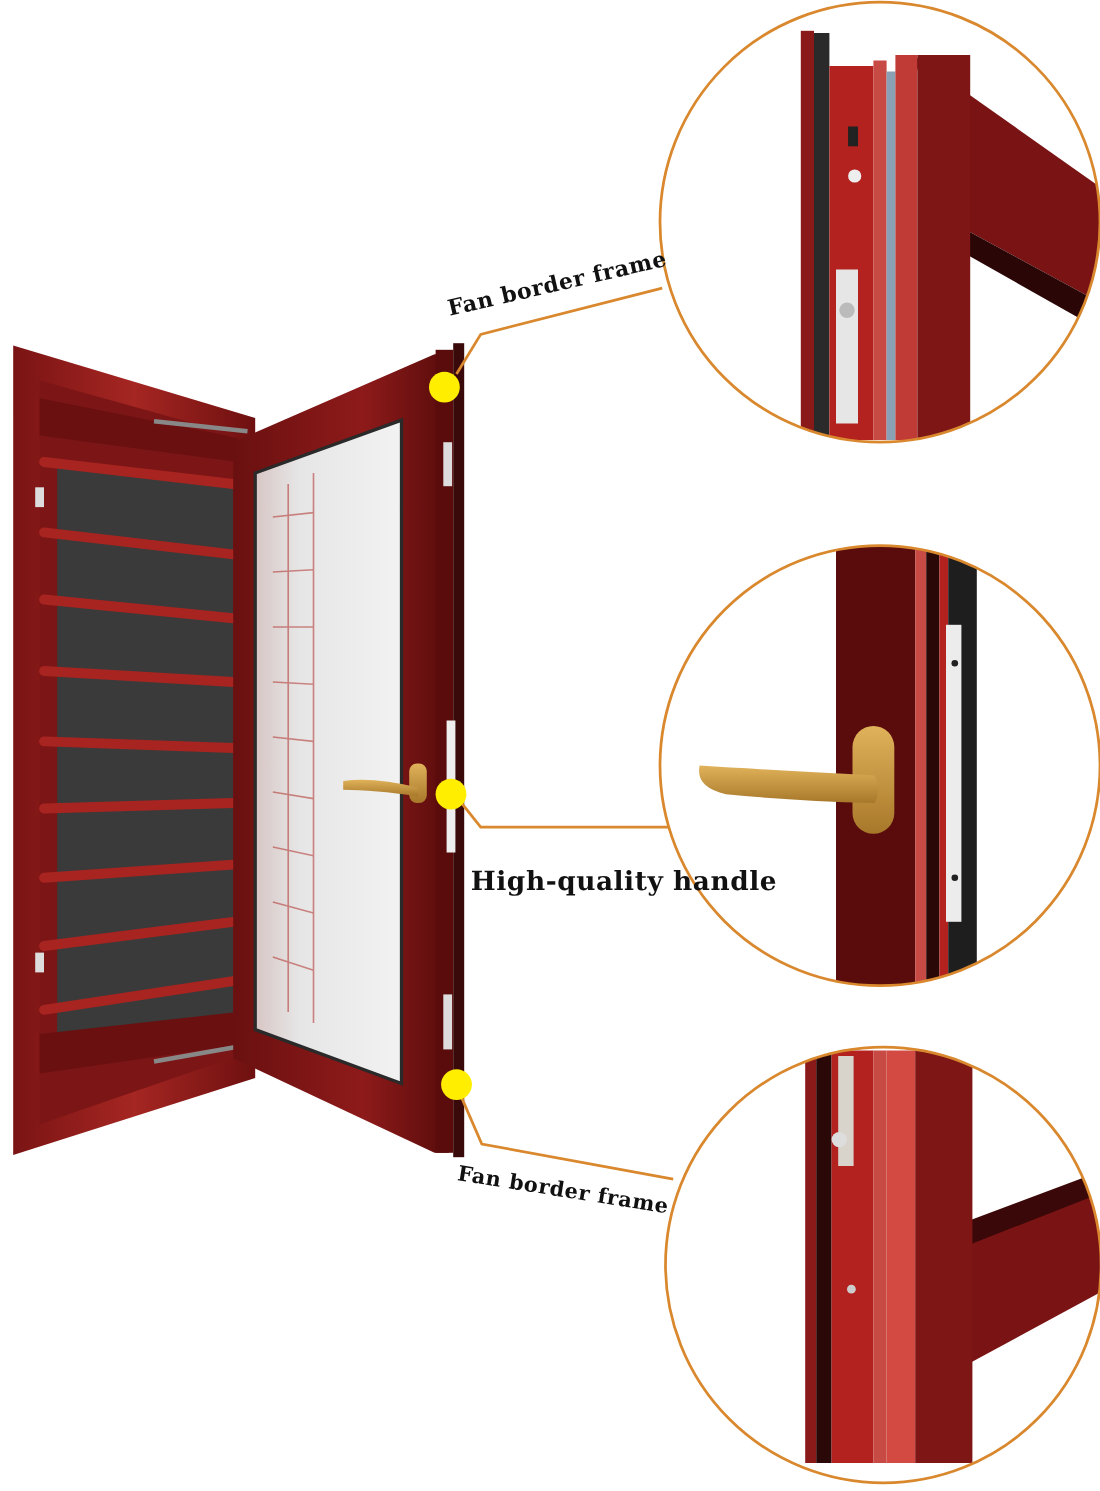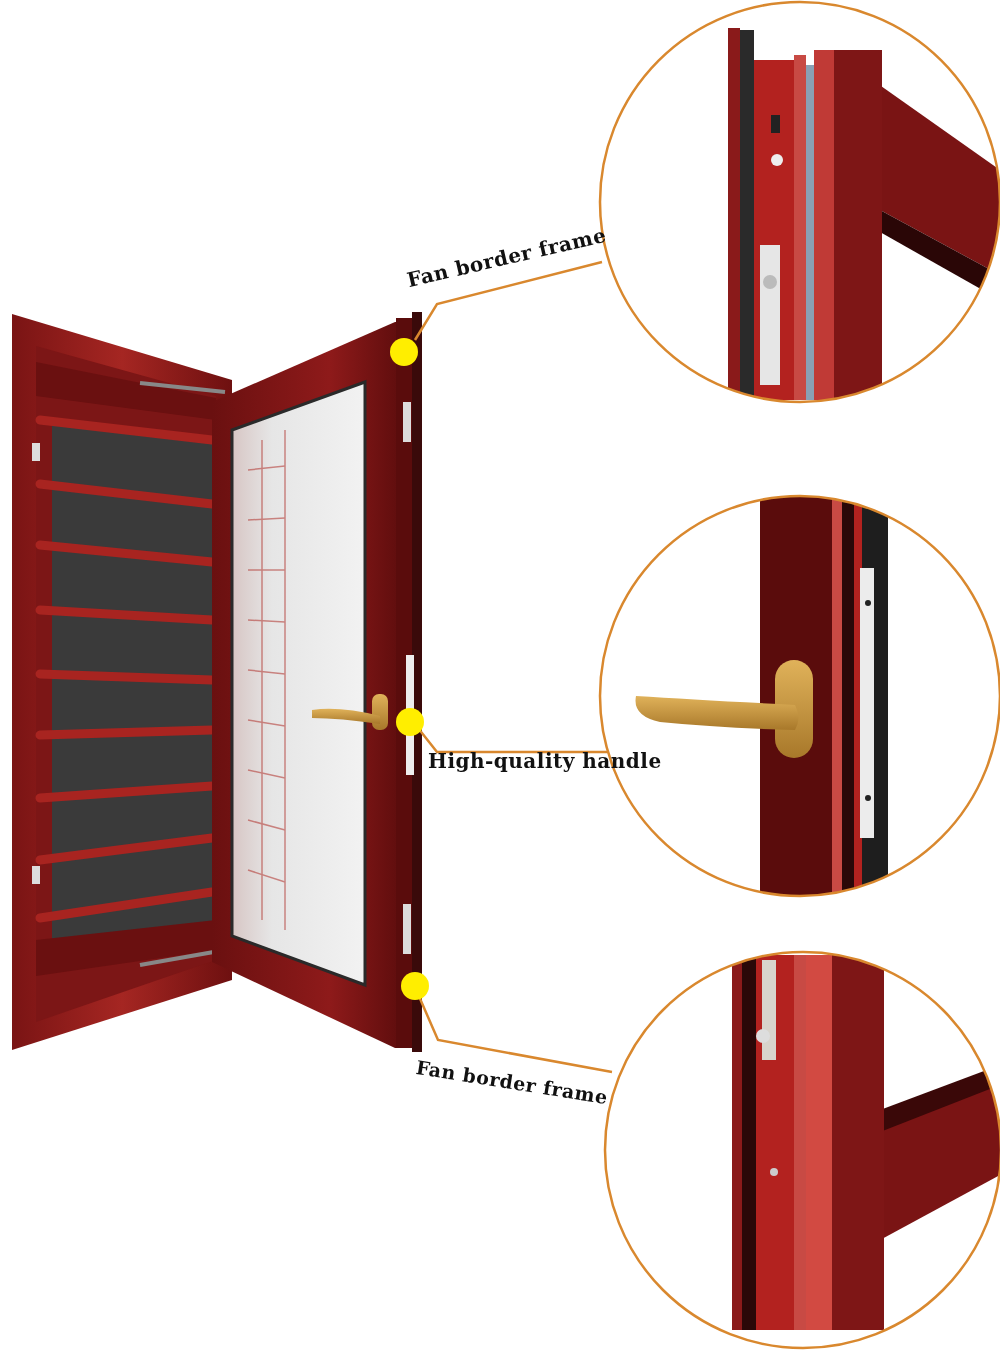--- a/index.html
+++ b/index.html
@@ -3,21 +3,21 @@
   <meta charset="utf-8">
   <style>
     html, body { margin: 0; padding: 0; background: #ffffff; }
     body { width: 1000px; height: 1355px; position: relative; overflow: hidden; font-family: "DejaVu Serif", "Liberation Serif", serif; }
     .stage { position: absolute; left: 0; top: 0; width: 1000px; height: 1355px; }
     .label {
       position: absolute; font-family: "DejaVu Serif", "Liberation Serif", serif;
       font-weight: bold; color: #111; white-space: nowrap; letter-spacing: 0.5px;
     }
     #label-top { left: 410px; top: 268px; font-size: 20px; transform: rotate(-13deg); transform-origin: left bottom; }
-    #label-mid { left: 428px; top: 749px; font-size: 20px; }
+    #label-mid { left: 428px; top: 786px; font-size: 24px; }
     #label-bot { left: 418px; top: 1056px; font-size: 19px; transform: rotate(9deg); transform-origin: left top; }
     svg { position: absolute; left: 0; top: 0; }
   </style>
 </head>
 <body>
 
 <div class="stage">
 
   <svg width="1000" height="1355" viewBox="0 0 1000 1355">
     <defs>

